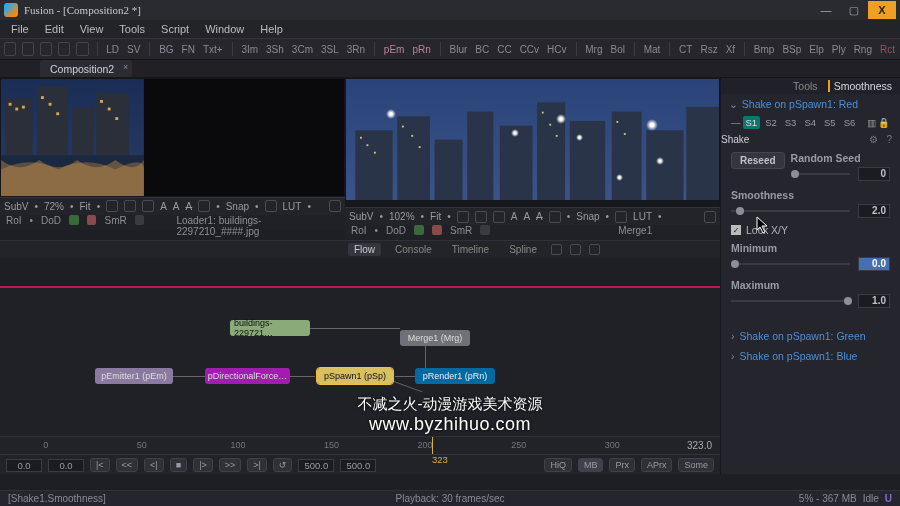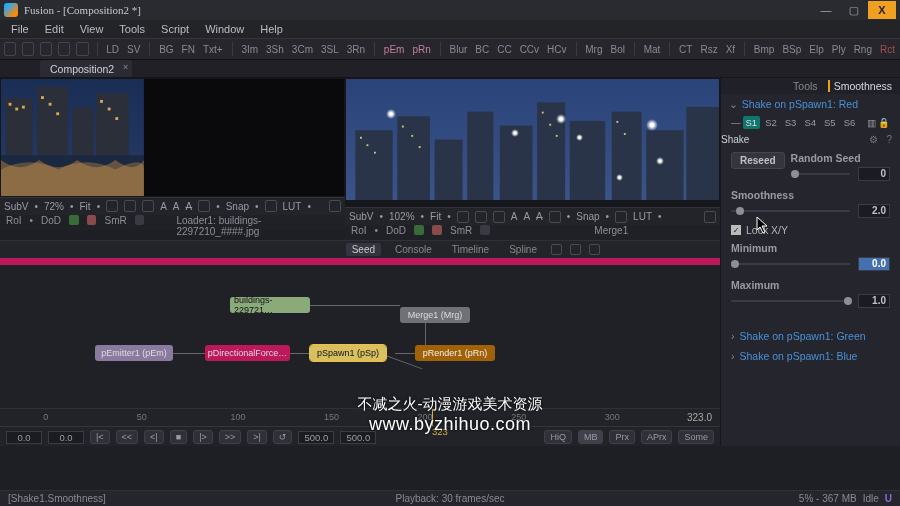--- a/index.html
+++ b/index.html
@@ -48,25 +48,25 @@
 .inspector .val.hl { background:#4470b0; color:#fff; }
 .inspector .btn { padding:2px 8px; background:#34353e; border:1px solid #44454e; border-radius:3px; color:#c0c0c8; font-size:10px; }
 .inspector .chk { display:flex; align-items:center; gap:5px; padding:2px 10px; }
 .inspector .chk .box { width:10px; height:10px; background:#bbb; display:flex; align-items:center; justify-content:center; color:#222; font-size:8px; }
 .inspector .link { padding:4px 10px; color:#4a90d9; font-size:10.5px; }
 .inspector .link:before { content:"›"; margin-right:5px; color:#888; }
 .midbar { height:18px; background:#232429; display:flex; align-items:center; justify-content:flex-end; padding:0 120px 0 0; gap:8px; font-size:10px; color:#888; border-top:1px solid #303038; }
 .midbar .mt { padding:1px 6px; border-radius:2px; }
 .midbar .mt.active { background:#34353e; color:#ccc; }
 .midbar .ico { width:11px; height:11px; border:1px solid #4a4a54; border-radius:2px; }
-.flow { height:150px; background:#202127; position:relative; border-top:7px solid #be185d; overflow:hidden; }
+.flow { height:150px; background:#202127; position:relative; border-top:2px solid #be185d; overflow:hidden;margin-top:28px; }
 .node { position:absolute; height:16px; border-radius:3px; display:flex; align-items:center; justify-content:center; font-size:9px; color:#111; padding:0 4px; }
 .node.green { background:#8aaa7a; } .node.purple { background:#8a7aa0; color:#ddd; }
-.node.blue { background:#be185d; color:#ddd; } .node.yellow { background:#d8c060; }
-.node.pink { background:#a16207; color:#eee; } .node.grey { background:#707078; color:#ddd; }
+.node.blue { background:#a21caf; color:#ddd; } .node.yellow { background:#d8c060; }
+.node.pink { background:#0369a1; color:#eee; } .node.grey { background:#707078; color:#ddd; }
 .wire { position:absolute; height:1px; background:#666; }
 .timeline { height:38px; background:#222329; border-top:1px solid #303038; position:relative; }
 .timeline .ruler { height:18px; position:relative; border-bottom:1px solid #34353c; }
 .timeline .tick { position:absolute; top:3px; font-size:9px; color:#777; }
 .timeline .playhead { position:absolute; top:0; bottom:0; width:1px; background:#d8b040; }
 .timeline .phlabel { position:absolute; top:17px; font-size:9.5px; color:#d8b040; }
 .timeline .range { position:absolute; right:8px; top:3px; font-size:10px; color:#aaa; }
 .timeline .ctrl { height:20px; display:flex; align-items:center; gap:6px; padding:0 6px; font-size:10px; color:#9a9aa4; }
 .timeline .tbtn { padding:1px 5px; background:#2f3038; border:1px solid #3f404a; border-radius:3px; font-size:9px; }
 .timeline .num { width:36px; height:13px; background:#1b1c22; border:1px solid #3a3b44; text-align:center; font-size:9.5px; line-height:12px; }
@@ -294,47 +294,47 @@
           <div class="ico" style="margin-left:auto"></div>
         </div>
         <div class="vfooter">
           <span>RoI</span>
             <span>•</span>
           <span>DoD</span>
           <div class="sw" style="background:#3a6a3a"></div>
           <div class="sw" style="background:#8a4a4a"></div>
           <span>SmR</span>
           <div class="sw"></div>
-          <span style="margin-left:96px">Merge1</span>
+          <span style="margin-left:120px">Merge1</span>
         </div>
       </div>
     </div>
 
     <div class="midbar">
-      <span class="mt active">Seed</span>
+      <span class="mt active">Flow</span>
       <span class="mt">Console</span>
       <span class="mt">Timeline</span>
       <span class="mt">Spline</span>
       <div class="ico"></div>
       <div class="ico"></div>
       <div class="ico"></div>
     </div>
 
     <div class="flow">
       <div class="wire" style="left:310px;top:40px;width:90px"></div>
       <div class="wire" style="left:425px;top:48px;width:1px;height:40px"></div>
       <div class="wire" style="left:380px;top:88px;width:45px;transform:rotate(20deg);transform-origin:left"></div>
       <div class="wire" style="left:170px;top:88px;width:35px"></div>
       <div class="wire" style="left:290px;top:88px;width:25px"></div>
       <div class="wire" style="left:395px;top:88px;width:20px"></div>
       <div class="node green" style="left:230px;top:32px;width:80px">buildings-229721…</div>
       <div class="node grey" style="left:400px;top:42px;width:70px">Merge1  (Mrg)</div>
       <div class="node purple" style="left:95px;top:80px;width:78px">pEmitter1  (pEm)</div>
       <div class="node blue" style="left:205px;top:80px;width:85px">pDirectionalForce…</div>
-      <div class="node yellow" style="left:310px;top:80px;width:76px;outline:1px solid #f0c040">pSpawn1  (pSp)</div>
+      <div class="node yellow" style="left:317px;top:80px;width:76px;outline:1px solid #f0c040">pSpawn1  (pSp)</div>
       <div class="node pink" style="left:415px;top:80px;width:80px">pRender1  (pRn)</div>
     </div>
 
     <div class="timeline">
       <div class="ruler">
         <div class="tick" style="left:6%">0</div>
         <div class="tick" style="left:19%">50</div>
         <div class="tick" style="left:32%">100</div>
         <div class="tick" style="left:45%">150</div>
         <div class="tick" style="left:58%">200</div>

